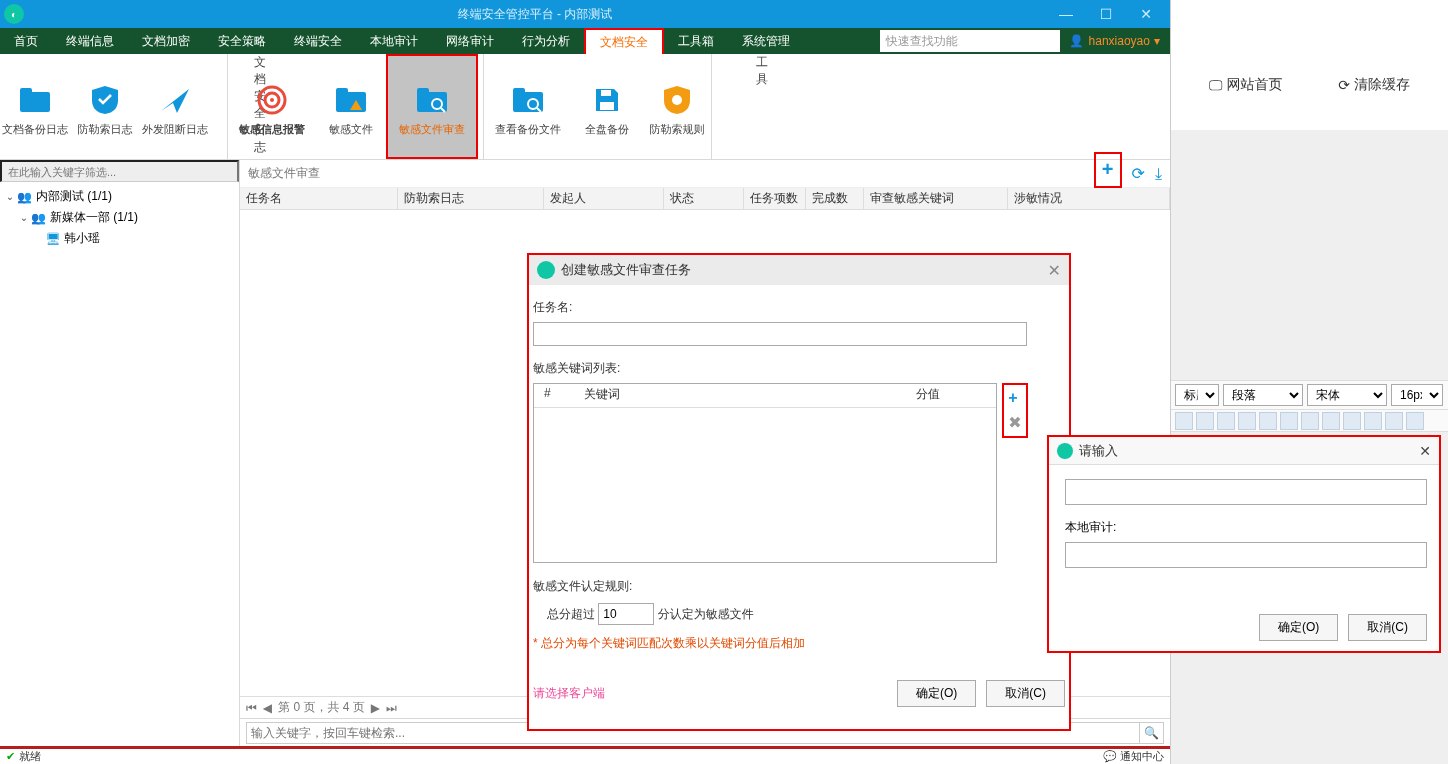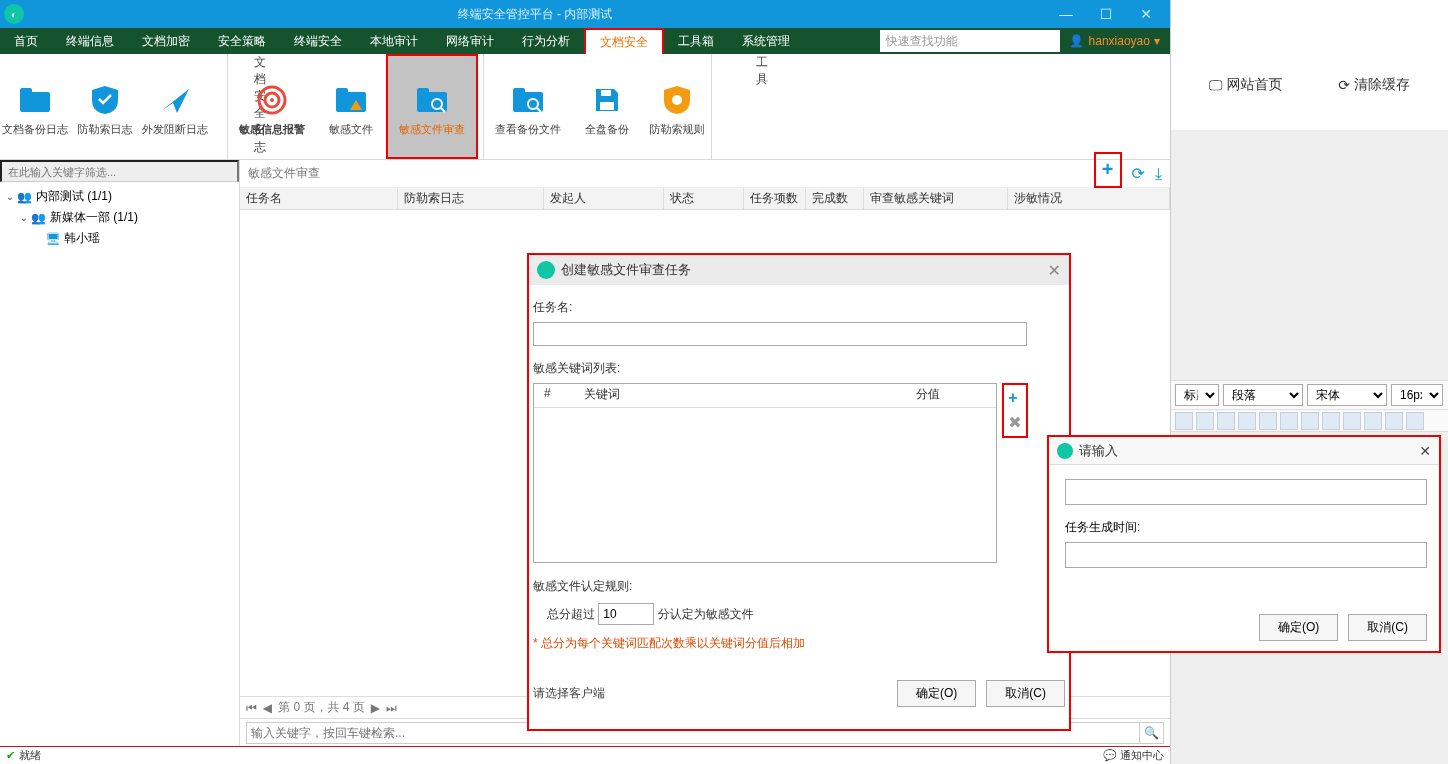--- a/index.html
+++ b/index.html
@@ -47,40 +47,40 @@
 .crumb .addbox { border: 2px solid #e00; padding: 0 6px; height: 36px; display:flex; align-items:center; position: relative; top:-4px; }
 .gridhead { height: 22px; background: #f3f3f3; border-bottom: 1px solid #ddd; display: flex; font-size: 12px; color: #333; }
 .gridhead div { border-right: 1px solid #ddd; padding: 2px 6px; }
 .gridbody { flex: 1; }
 .pager { height: 22px; border-top: 1px solid #ddd; font-size: 12px; color: #777; display: flex; align-items: center; padding: 0 6px; gap: 6px; }
 .searchrow { height: 28px; border-top: 1px solid #d9d9d9; display: flex; align-items: center; padding: 2px 6px; }
 .searchrow input { flex: 1; height: 22px; border: 1px solid #ccc; padding: 0 4px; font-size: 12px; }
 .searchrow .sbtn { width: 24px; height: 22px; border: 1px solid #ccc; border-left: none; display:flex; align-items:center; justify-content:center; color:#666; font-size:12px; }
 
 
-.statusbar { height: 18px; background: #fff; border-top: 1px solid #b91c1c; display: flex; align-items: center; font-size: 11px; color: #333; padding: 0 6px; justify-content: space-between; }
+.statusbar { height: 18px; background: #fff; border-top: 3px solid #b91c1c; display: flex; align-items: center; font-size: 11px; color: #333; padding: 0 6px; justify-content: space-between; }
 .statusbar .ok { color: #0a0; margin-right: 4px; }
 
 
 .dialog1 { position: absolute; left: 527px; top: 253px; width: 544px; height: 478px; background: #fff; border: 2px solid #e00; }
 .dialog1 .dhdr { background: #ebebeb; height: 30px; display: flex; align-items: center; padding: 0 8px; font-size: 13px; color: #333; }
 .dialog1 .dhdr .dicon { width: 18px; height: 18px; background: #0fc6a5; border-radius: 50%; margin-right: 6px; }
 .dialog1 .dhdr .dclose { margin-left: auto; color: #888; font-size: 16px; }
 .dialog1 .dbody { padding: 14px 4px; font-size: 12px; color: #333; }
 .dialog1 .dbody label { display: block; margin-bottom: 6px; }
 .dialog1 .txt { width: 494px; height: 24px; border: 1px solid #aaa; margin-bottom: 14px; }
 .dialog1 .kwtable { width: 464px; height: 180px; border: 1px solid #aaa; display: inline-block; vertical-align: top; }
 .dialog1 .kwtable .kwh { height: 24px; border-bottom: 1px solid #ddd; display: flex; font-size: 12px; }
 .dialog1 .kwtable .kwh div { padding: 2px 10px; }
 .dialog1 .kwbtns { display: inline-flex; flex-direction: column; vertical-align: top; margin-left: 2px; border: 2px solid #e00; padding: 4px; gap: 6px; }
 .dialog1 .kwbtns span { font-size: 16px; }
 .dialog1 .rule { margin-top: 15px; }
 .dialog1 .rule .note { color: #e24a00; font-size: 12px; margin-top: 10px; }
 .dialog1 .linkrow { margin-top: 28px; display: flex; align-items: center; }
-.dialog1 .linkrow a { color: #404040; font-size: 12px; text-decoration: none; }
+.dialog1 .linkrow a { color: #ec4899; font-size: 12px; text-decoration: none; }
 .dialog1 .dbtns { margin-left: auto; display: flex; gap: 10px; }
 .dialog1 .dbtn { border: 1px solid #aaa; background: #f6f6f6; padding: 4px 18px; font-size: 12px; }
 .dialog1 .num { width: 56px; height: 22px; border: 1px solid #aaa; padding: 0 4px; font-size:12px; }
 
 
 .dialog2 { position: absolute; left: 1047px; top: 435px; width: 394px; height: 218px; background: #fff; border: 2px solid #e00; }
 .dialog2 .dhdr { background: #f8f8f8; height: 28px; display: flex; align-items: center; padding: 0 8px; font-size: 13px; color: #333; border-bottom: 1px solid #ddd; }
 .dialog2 .dhdr .dicon { width: 16px; height: 16px; background: #0fc6a5; border-radius: 50%; margin-right: 6px; }
 .dialog2 .dhdr .dclose { margin-left: auto; color: #444; font-size: 14px; }
 .dialog2 .dbody { padding: 14px 16px; font-size: 12px; }
@@ -380,20 +380,20 @@
 </div>
 
 <div class="dialog2">
   <div class="dhdr">
     <div class="dicon"></div>
     <span>请输入</span>
     <span class="dclose">✕</span>
   </div>
   <div class="dbody">
     <input class="txt2" style="">
-    <label>任务生成时间:</label>
+    <label>本地审计:</label>
     <input class="txt2" style="">
   </div>
   <div class="dbtns2">
     <button class="dbtn2">确定(O)</button>
     <button class="dbtn2">取消(C)</button>
   </div>
 </div>
 
 </body></html>

